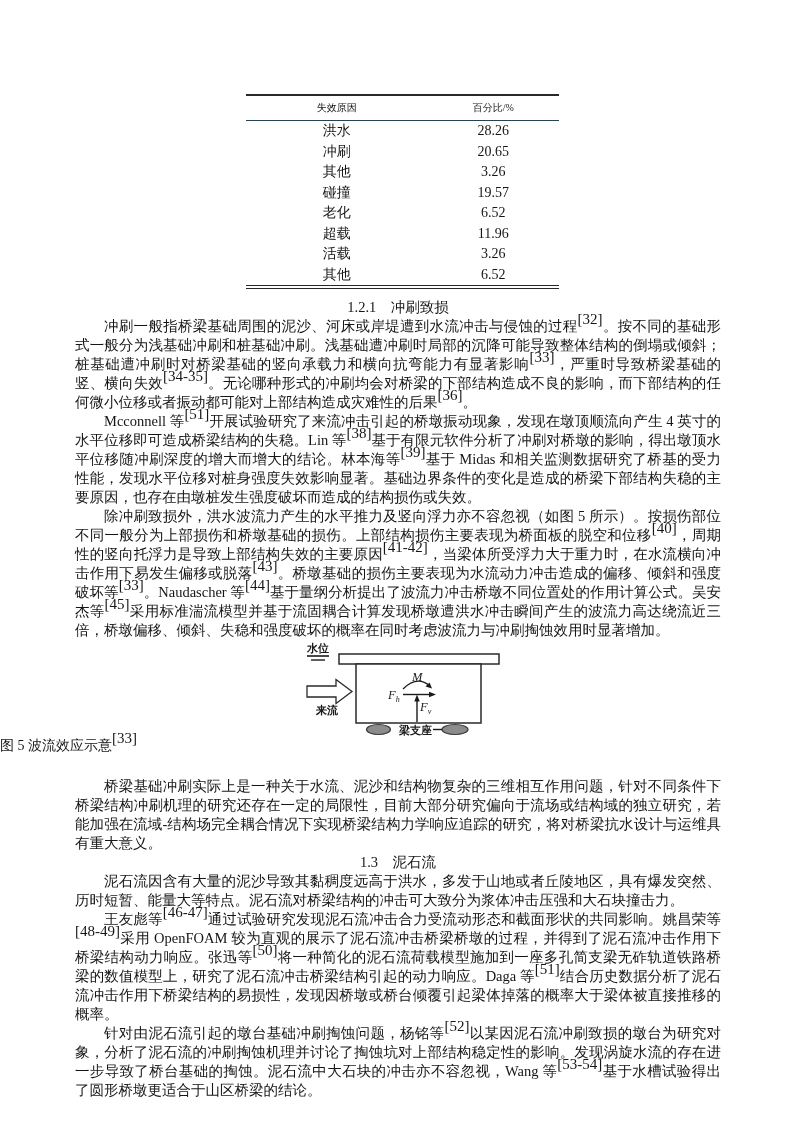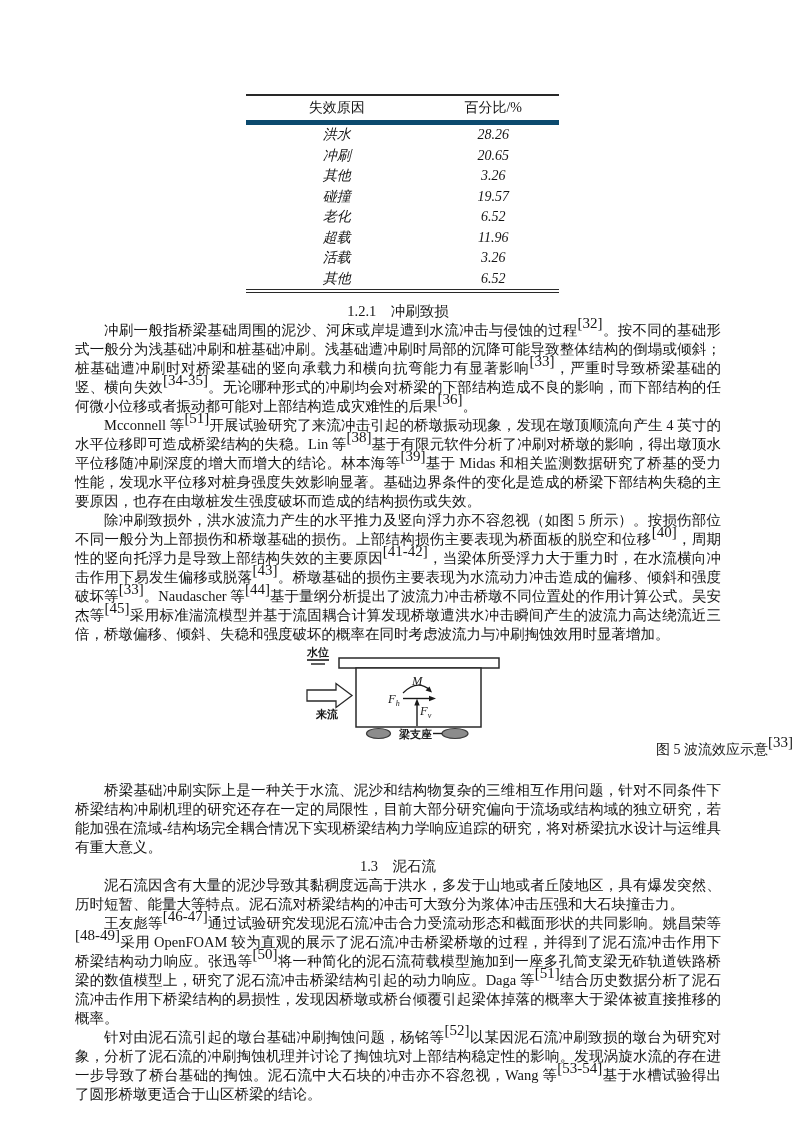--- a/index.html
+++ b/index.html
@@ -8,46 +8,46 @@
     font-family:"Liberation Serif","DejaVu Serif",serif;color:#151515;
     overflow:hidden;
   }
   
   .failure-table{
     border-collapse:collapse;table-layout:fixed;
     width:313px;margin:94px 0 0 246px;
     border-top:2px solid #282828;border-bottom:4px double #282828;
   }
   .failure-table th{
-    font-weight:normal;font-size:14px;line-height:15px;padding:4px 0 5px 0;
-    border-bottom:5px solid #0c4a6e;text-align:center;
+    font-weight:normal;font-size:10px;line-height:15px;padding:4px 0 5px 0;
+    border-bottom:1px solid #0c4a6e;text-align:center;
   }
   .failure-table td{
-    font-size:14px;line-height:14.5px;padding:3px 0;text-align:center;font-style:italic;
+    font-size:14px;line-height:14.5px;padding:3px 0;text-align:center;
   }
   .col-cause{width:58%;}
   .col-pct{width:42%;}
   
   .content{
     width:646px;margin-left:75px;
     font-size:14.5px;line-height:19px;text-align:justify;
     text-justify:inter-ideograph;
     margin-top:23px;
   }
   .content-top{margin-top:9px;}
   .heading{text-align:center;text-indent:0;}
   .para{text-indent:2em;}
   sup.ref{
     font-size:15px;line-height:0;vertical-align:baseline;
     position:relative;top:-0.45em;letter-spacing:0;
   }
   
   .wave-figure{margin:1px 0 0 0;text-align:center;}
   .wave-figure svg{display:inline-block;vertical-align:top;}
-  .fig-caption{font-size:14px;line-height:17px;text-align:right;margin-top:0;}
+  .fig-caption{font-size:14px;line-height:17px;text-align:left;margin-top:0;}
   .fig-cn{font-family:"Liberation Sans","DejaVu Sans",sans-serif;font-weight:bold;font-size:11px;fill:#1a1a1a;}
   .fig-math{font-family:"Liberation Serif","DejaVu Serif",serif;font-style:italic;font-size:12.5px;fill:#1a1a1a;}
   .fig-math-sub{font-family:"Liberation Serif","DejaVu Serif",serif;font-style:italic;font-size:8px;fill:#1a1a1a;}
 </style>
 </head>
 <body>
 
 <div class="page">
 
   <table class="failure-table">

